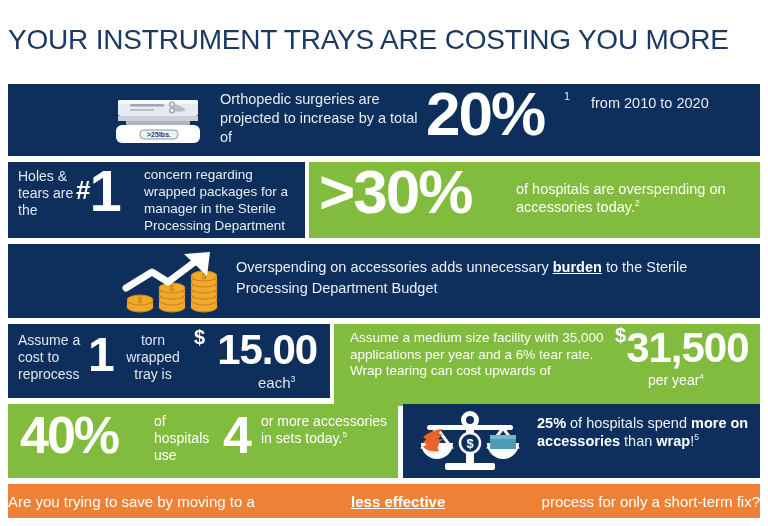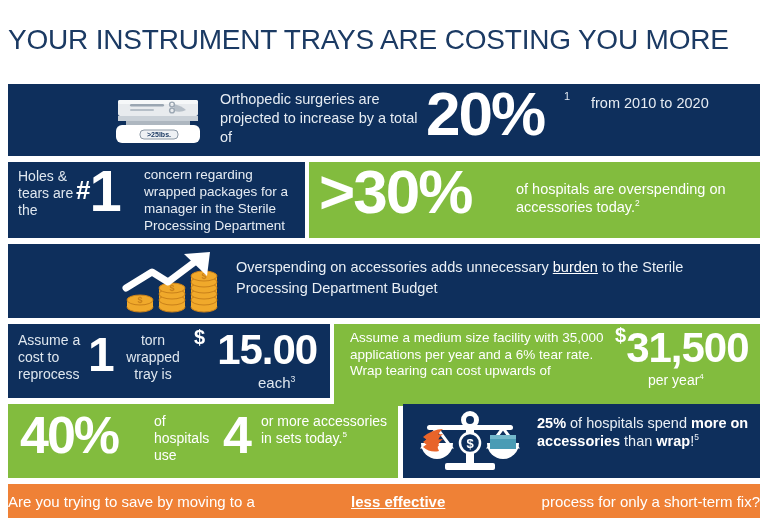--- a/index.html
+++ b/index.html
@@ -49,21 +49,21 @@
   #r2-big{position:absolute;left:10px;top:-8px;font-size:62px;font-weight:700;
     color:#ffffff;letter-spacing:-2px;line-height:76px;}
   #r2-bigtext{position:absolute;left:207px;top:18px;width:240px;font-size:14.5px;
     line-height:18px;color:#ffffff;}
 
   
   #row3{left:8px;top:244px;width:752px;height:74px;}
   #coins-icon{position:absolute;left:110px;top:6px;width:122px;height:64px;}
   #r3-text{position:absolute;left:228px;top:13px;width:510px;font-size:14.5px;
     line-height:21px;color:#e9eff5;}
-  #r3-text b{color:#ffffff;text-decoration:underline;font-weight:400;margin-top:8px;}
+  #r3-text b{color:#ffffff;text-decoration:underline;font-weight:700;margin-top:8px;}
 
   
   #row4a{left:8px;top:324px;width:322px;height:74px;padding-left:12px;}
   #r4-lead{position:absolute;left:10px;top:8px;width:66px;font-size:14px;
     line-height:17px;color:#dfe7ef;}
   #r4-num{position:absolute;left:80px;top:-6px;font-size:48px;font-weight:700;
     color:#fff;line-height:74px;}
   #r4-mid{position:absolute;left:110px;top:8px;width:70px;font-size:14px;
     line-height:17px;color:#dfe7ef;text-align:center;}
   #r4-amt{position:absolute;left:186px;top:2px;color:#fff;}

